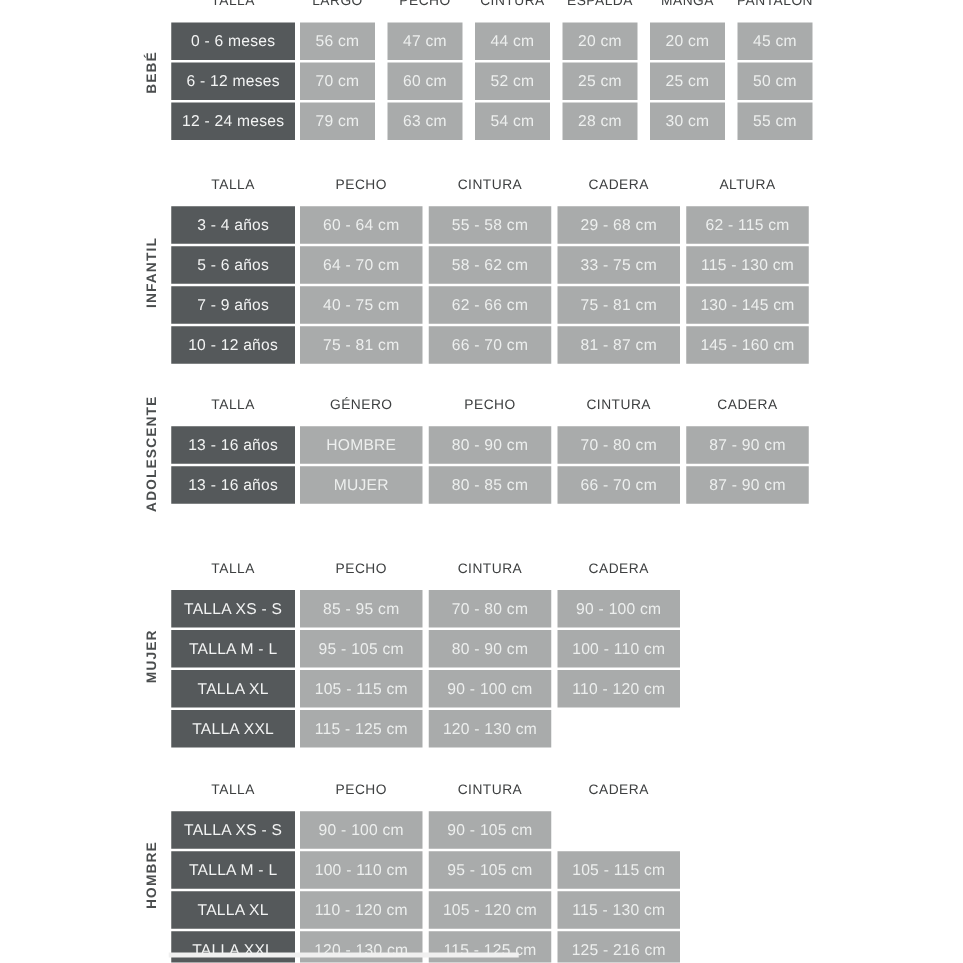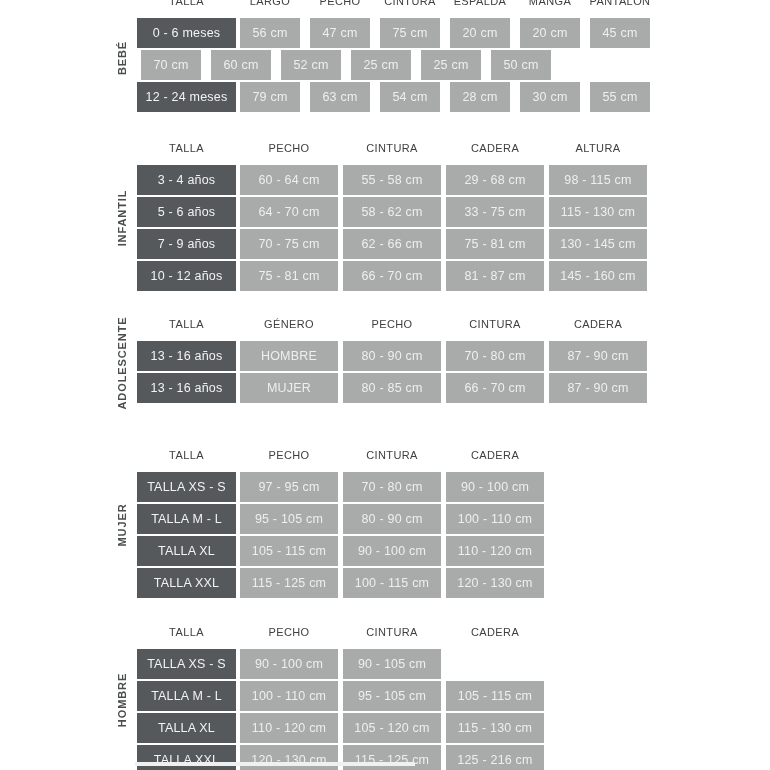--- a/index.html
+++ b/index.html
@@ -54,26 +54,27 @@
           <div class="hcell c-val">PECHO</div>
           <div class="hcell c-val">CINTURA</div>
           <div class="hcell c-val">ESPALDA</div>
           <div class="hcell c-val">MANGA</div>
           <div class="hcell c-val">PANTALÓN</div>
         </div>
         <div class="trow">
           <div class="cell dark c-talla">0 - 6 meses</div>
           <div class="cell light c-val firstv">56 cm</div>
           <div class="cell light c-val">47 cm</div>
-          <div class="cell light c-val">75 cm</div>
+          <div class="cell light c-val">44 cm</div>
           <div class="cell light c-val">20 cm</div>
           <div class="cell light c-val">20 cm</div>
           <div class="cell light c-val">45 cm</div>
         </div>
         <div class="trow">
+          <div class="cell dark c-talla">6 - 12 meses</div>
           <div class="cell light c-val firstv">70 cm</div>
           <div class="cell light c-val">60 cm</div>
           <div class="cell light c-val">52 cm</div>
           <div class="cell light c-val">25 cm</div>
           <div class="cell light c-val">25 cm</div>
           <div class="cell light c-val">50 cm</div>
         </div>
         <div class="trow">
           <div class="cell dark c-talla">12 - 24 meses</div>
           <div class="cell light c-val firstv">79 cm</div>
@@ -91,32 +92,32 @@
           <div class="hcell c-val firstv">PECHO</div>
           <div class="hcell c-val">CINTURA</div>
           <div class="hcell c-val">CADERA</div>
           <div class="hcell c-val">ALTURA</div>
         </div>
         <div class="trow">
           <div class="cell dark c-talla">3 - 4 años</div>
           <div class="cell light c-val firstv">60 - 64 cm</div>
           <div class="cell light c-val">55 - 58 cm</div>
           <div class="cell light c-val">29 - 68 cm</div>
-          <div class="cell light c-val">98 - 115 cm</div>
+          <div class="cell light c-val">62 - 115 cm</div>
         </div>
         <div class="trow">
           <div class="cell dark c-talla">5 - 6 años</div>
           <div class="cell light c-val firstv">64 - 70 cm</div>
           <div class="cell light c-val">58 - 62 cm</div>
           <div class="cell light c-val">33 - 75 cm</div>
           <div class="cell light c-val">115 - 130 cm</div>
         </div>
         <div class="trow">
           <div class="cell dark c-talla">7 - 9 años</div>
-          <div class="cell light c-val firstv">70 - 75 cm</div>
+          <div class="cell light c-val firstv">40 - 75 cm</div>
           <div class="cell light c-val">62 - 66 cm</div>
           <div class="cell light c-val">75 - 81 cm</div>
           <div class="cell light c-val">130 - 145 cm</div>
         </div>
         <div class="trow">
           <div class="cell dark c-talla">10 - 12 años</div>
           <div class="cell light c-val firstv">75 - 81 cm</div>
           <div class="cell light c-val">66 - 70 cm</div>
           <div class="cell light c-val">81 - 87 cm</div>
           <div class="cell light c-val">145 - 160 cm</div>
@@ -149,40 +150,39 @@
       <div class="side-label" id="side-mujer">MUJER</div>
       <div class="tbl t4" id="tbl-mujer">
         <div class="hrow">
           <div class="hcell c-talla">TALLA</div>
           <div class="hcell c-val firstv">PECHO</div>
           <div class="hcell c-val">CINTURA</div>
           <div class="hcell c-val">CADERA</div>
         </div>
         <div class="trow">
           <div class="cell dark c-talla">TALLA XS - S</div>
-          <div class="cell light c-val firstv">97 - 95 cm</div>
+          <div class="cell light c-val firstv">85 - 95 cm</div>
           <div class="cell light c-val">70 - 80 cm</div>
           <div class="cell light c-val">90 - 100 cm</div>
         </div>
         <div class="trow">
           <div class="cell dark c-talla">TALLA M - L</div>
           <div class="cell light c-val firstv">95 - 105 cm</div>
           <div class="cell light c-val">80 - 90 cm</div>
           <div class="cell light c-val">100 - 110 cm</div>
         </div>
         <div class="trow">
           <div class="cell dark c-talla">TALLA XL</div>
           <div class="cell light c-val firstv">105 - 115 cm</div>
           <div class="cell light c-val">90 - 100 cm</div>
           <div class="cell light c-val">110 - 120 cm</div>
         </div>
         <div class="trow">
           <div class="cell dark c-talla">TALLA XXL</div>
           <div class="cell light c-val firstv">115 - 125 cm</div>
-          <div class="cell light c-val">100 - 115 cm</div>
           <div class="cell light c-val">120 - 130 cm</div>
         </div>
       </div>
       <div class="side-label" id="side-hombre">HOMBRE</div>
       <div class="tbl t4" id="tbl-hombre">
         <div class="hrow">
           <div class="hcell c-talla">TALLA</div>
           <div class="hcell c-val firstv">PECHO</div>
           <div class="hcell c-val">CINTURA</div>
           <div class="hcell c-val">CADERA</div>

